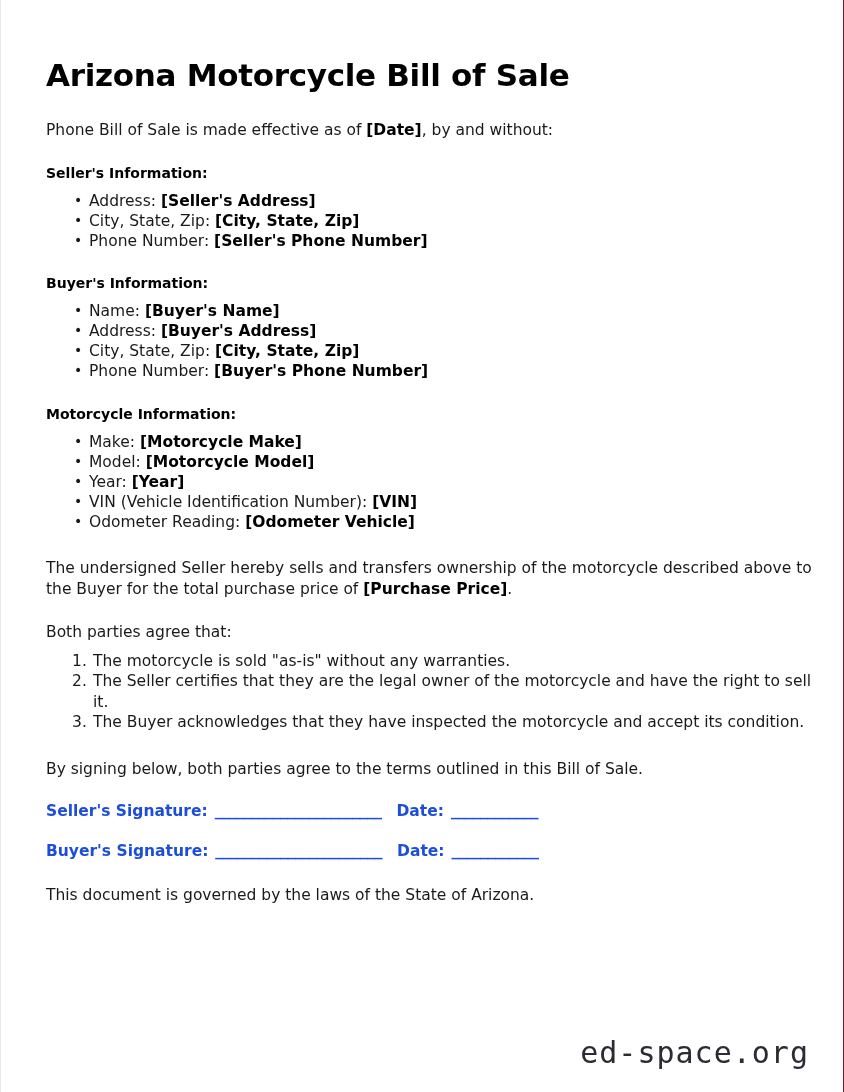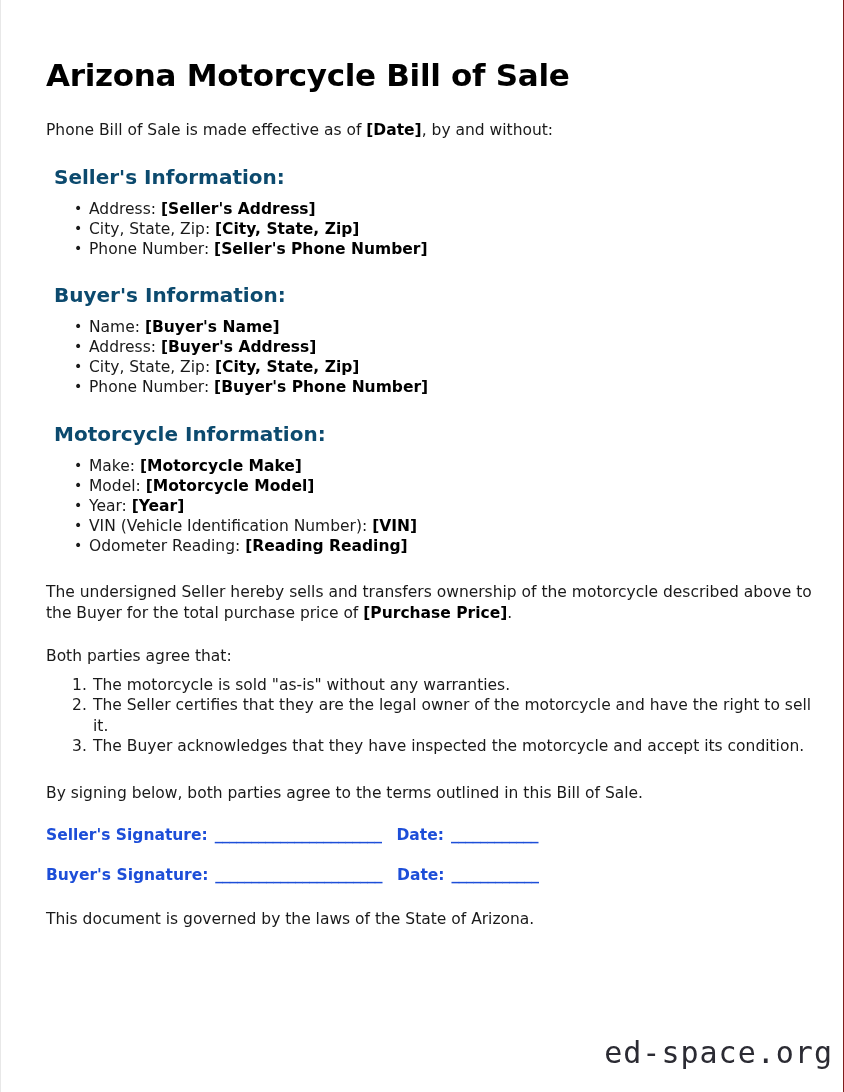--- a/index.html
+++ b/index.html
@@ -35,24 +35,24 @@
   p.para {
     font-size: 15.5px;
     line-height: 1.35;
     margin: 26px 0 0 0;
     color: #1a1a1a;
   }
   p.para.tight {
     margin-top: 22px;
   }
   .section-head {
-    font-size: 20px;
+    font-size: 14px;
     font-weight: bold;
-    margin: 24px 0 0 8px;
-    color: #0c4a6e;
+    margin: 24px 0 0 0;
+    color: #000000;
   }
   ul.bullets {
     margin: 10px 0 0 0;
     padding-left: 43px;
     list-style: none;
   }
   ul.bullets li {
     font-size: 15.5px;
     line-height: 1.3;
     position: relative;
@@ -99,21 +99,21 @@
   }
   .gap-sm { display: inline-block; width: 7px; }
   .gap-md { display: inline-block; width: 15px; }
   .closing {
     font-size: 15.5px;
     margin: 26px 0 0 0;
     color: #1a1a1a;
   }
   .watermark {
     position: absolute;
-    right: 10px;
+    right: 34px;
     bottom: 22px;
     font-family: "DejaVu Sans Mono", "Liberation Mono", monospace;
     font-size: 30px;
     letter-spacing: 1px;
     color: #2b2b33;
   }
 </style>
 </head>
 <body>
 
@@ -137,21 +137,21 @@
     <li><span>City, State, Zip: </span><b>[City, State, Zip]</b></li>
     <li><span>Phone Number: </span><b>[Buyer's Phone Number]</b></li>
   </ul>
 
   <div class="section-head">Motorcycle Information:</div>
   <ul class="bullets">
     <li><span>Make: </span><b>[Motorcycle Make]</b></li>
     <li><span>Model: </span><b>[Motorcycle Model]</b></li>
     <li><span>Year: </span><b>[Year]</b></li>
     <li><span>VIN (Vehicle Identification Number): </span><b>[VIN]</b></li>
-    <li><span>Odometer Reading: </span><b>[Reading Reading]</b></li>
+    <li><span>Odometer Reading: </span><b>[Odometer Vehicle]</b></li>
   </ul>
 
   <p class="para"><span>The undersigned Seller hereby sells and transfers ownership of the motorcycle described above to the Buyer for the total purchase price of </span><b>[Purchase Price]</b><span>.</span></p>
 
   <p class="para tight">Both parties agree that:</p>
 
   <ol class="terms">
     <li>The motorcycle is sold "as-is" without any warranties.</li>
     <li>The Seller certifies that they are the legal owner of the motorcycle and have the right to sell it.</li>
     <li>The Buyer acknowledges that they have inspected the motorcycle and accept its condition.</li>

